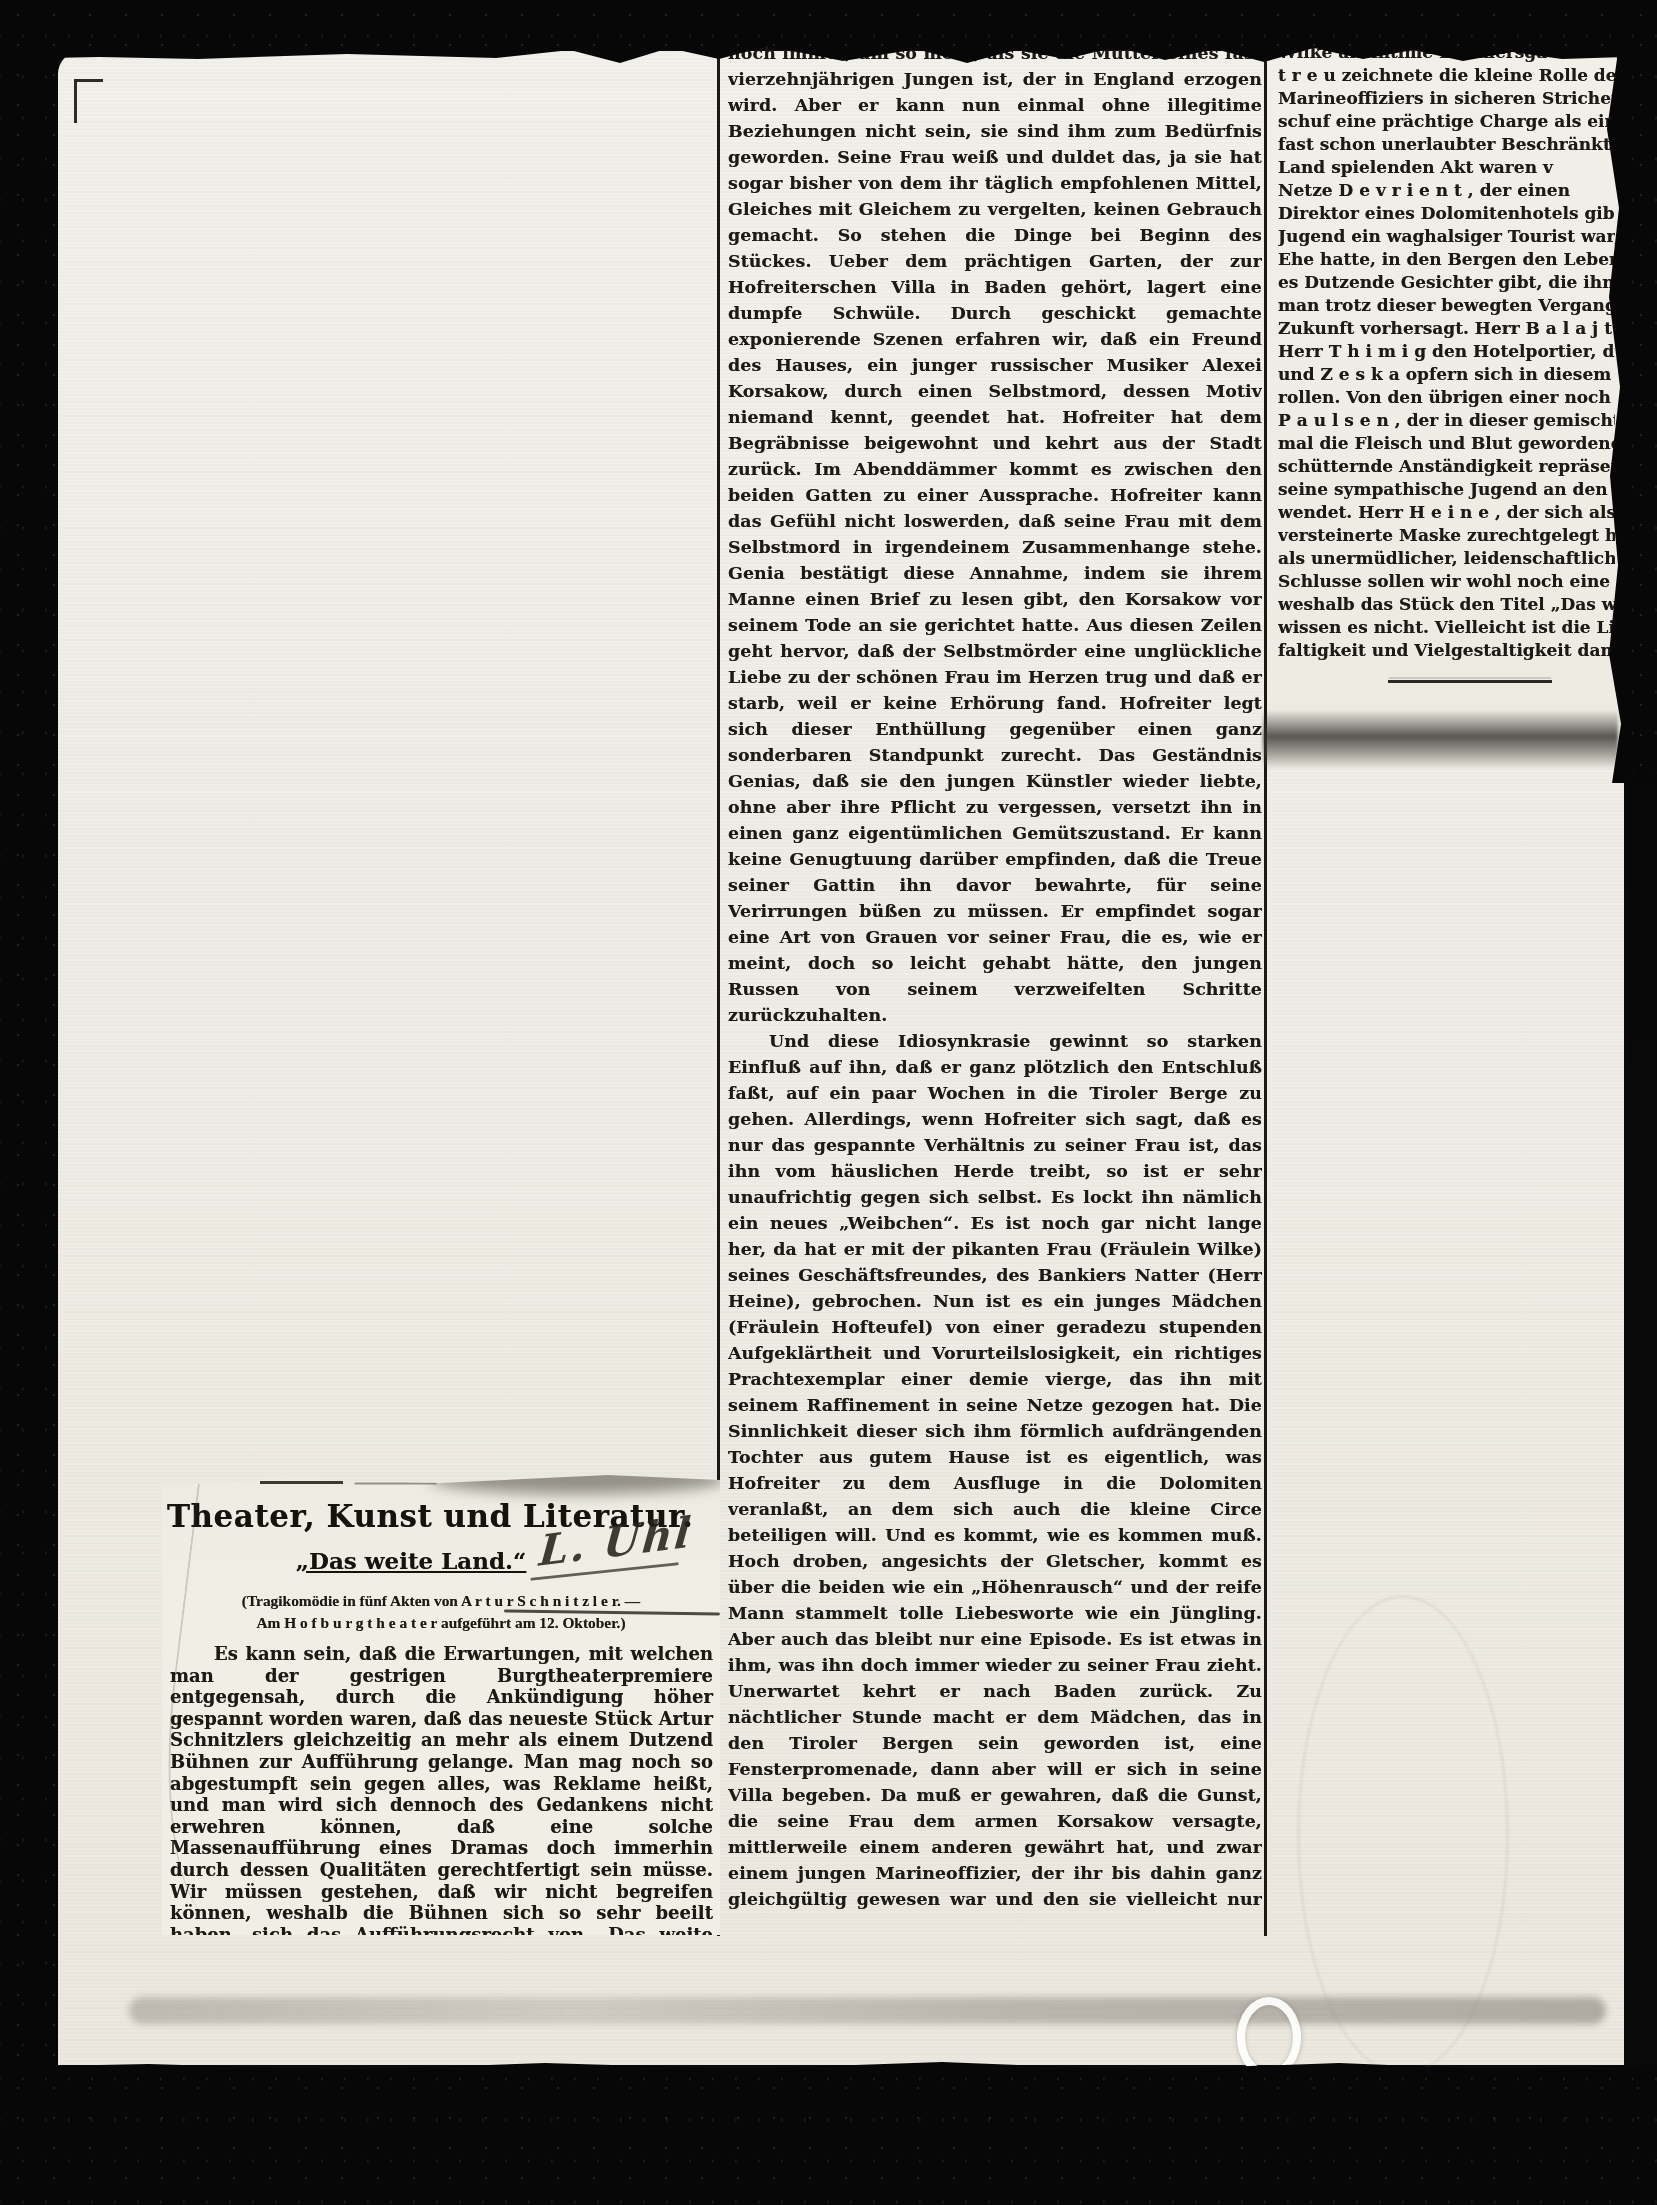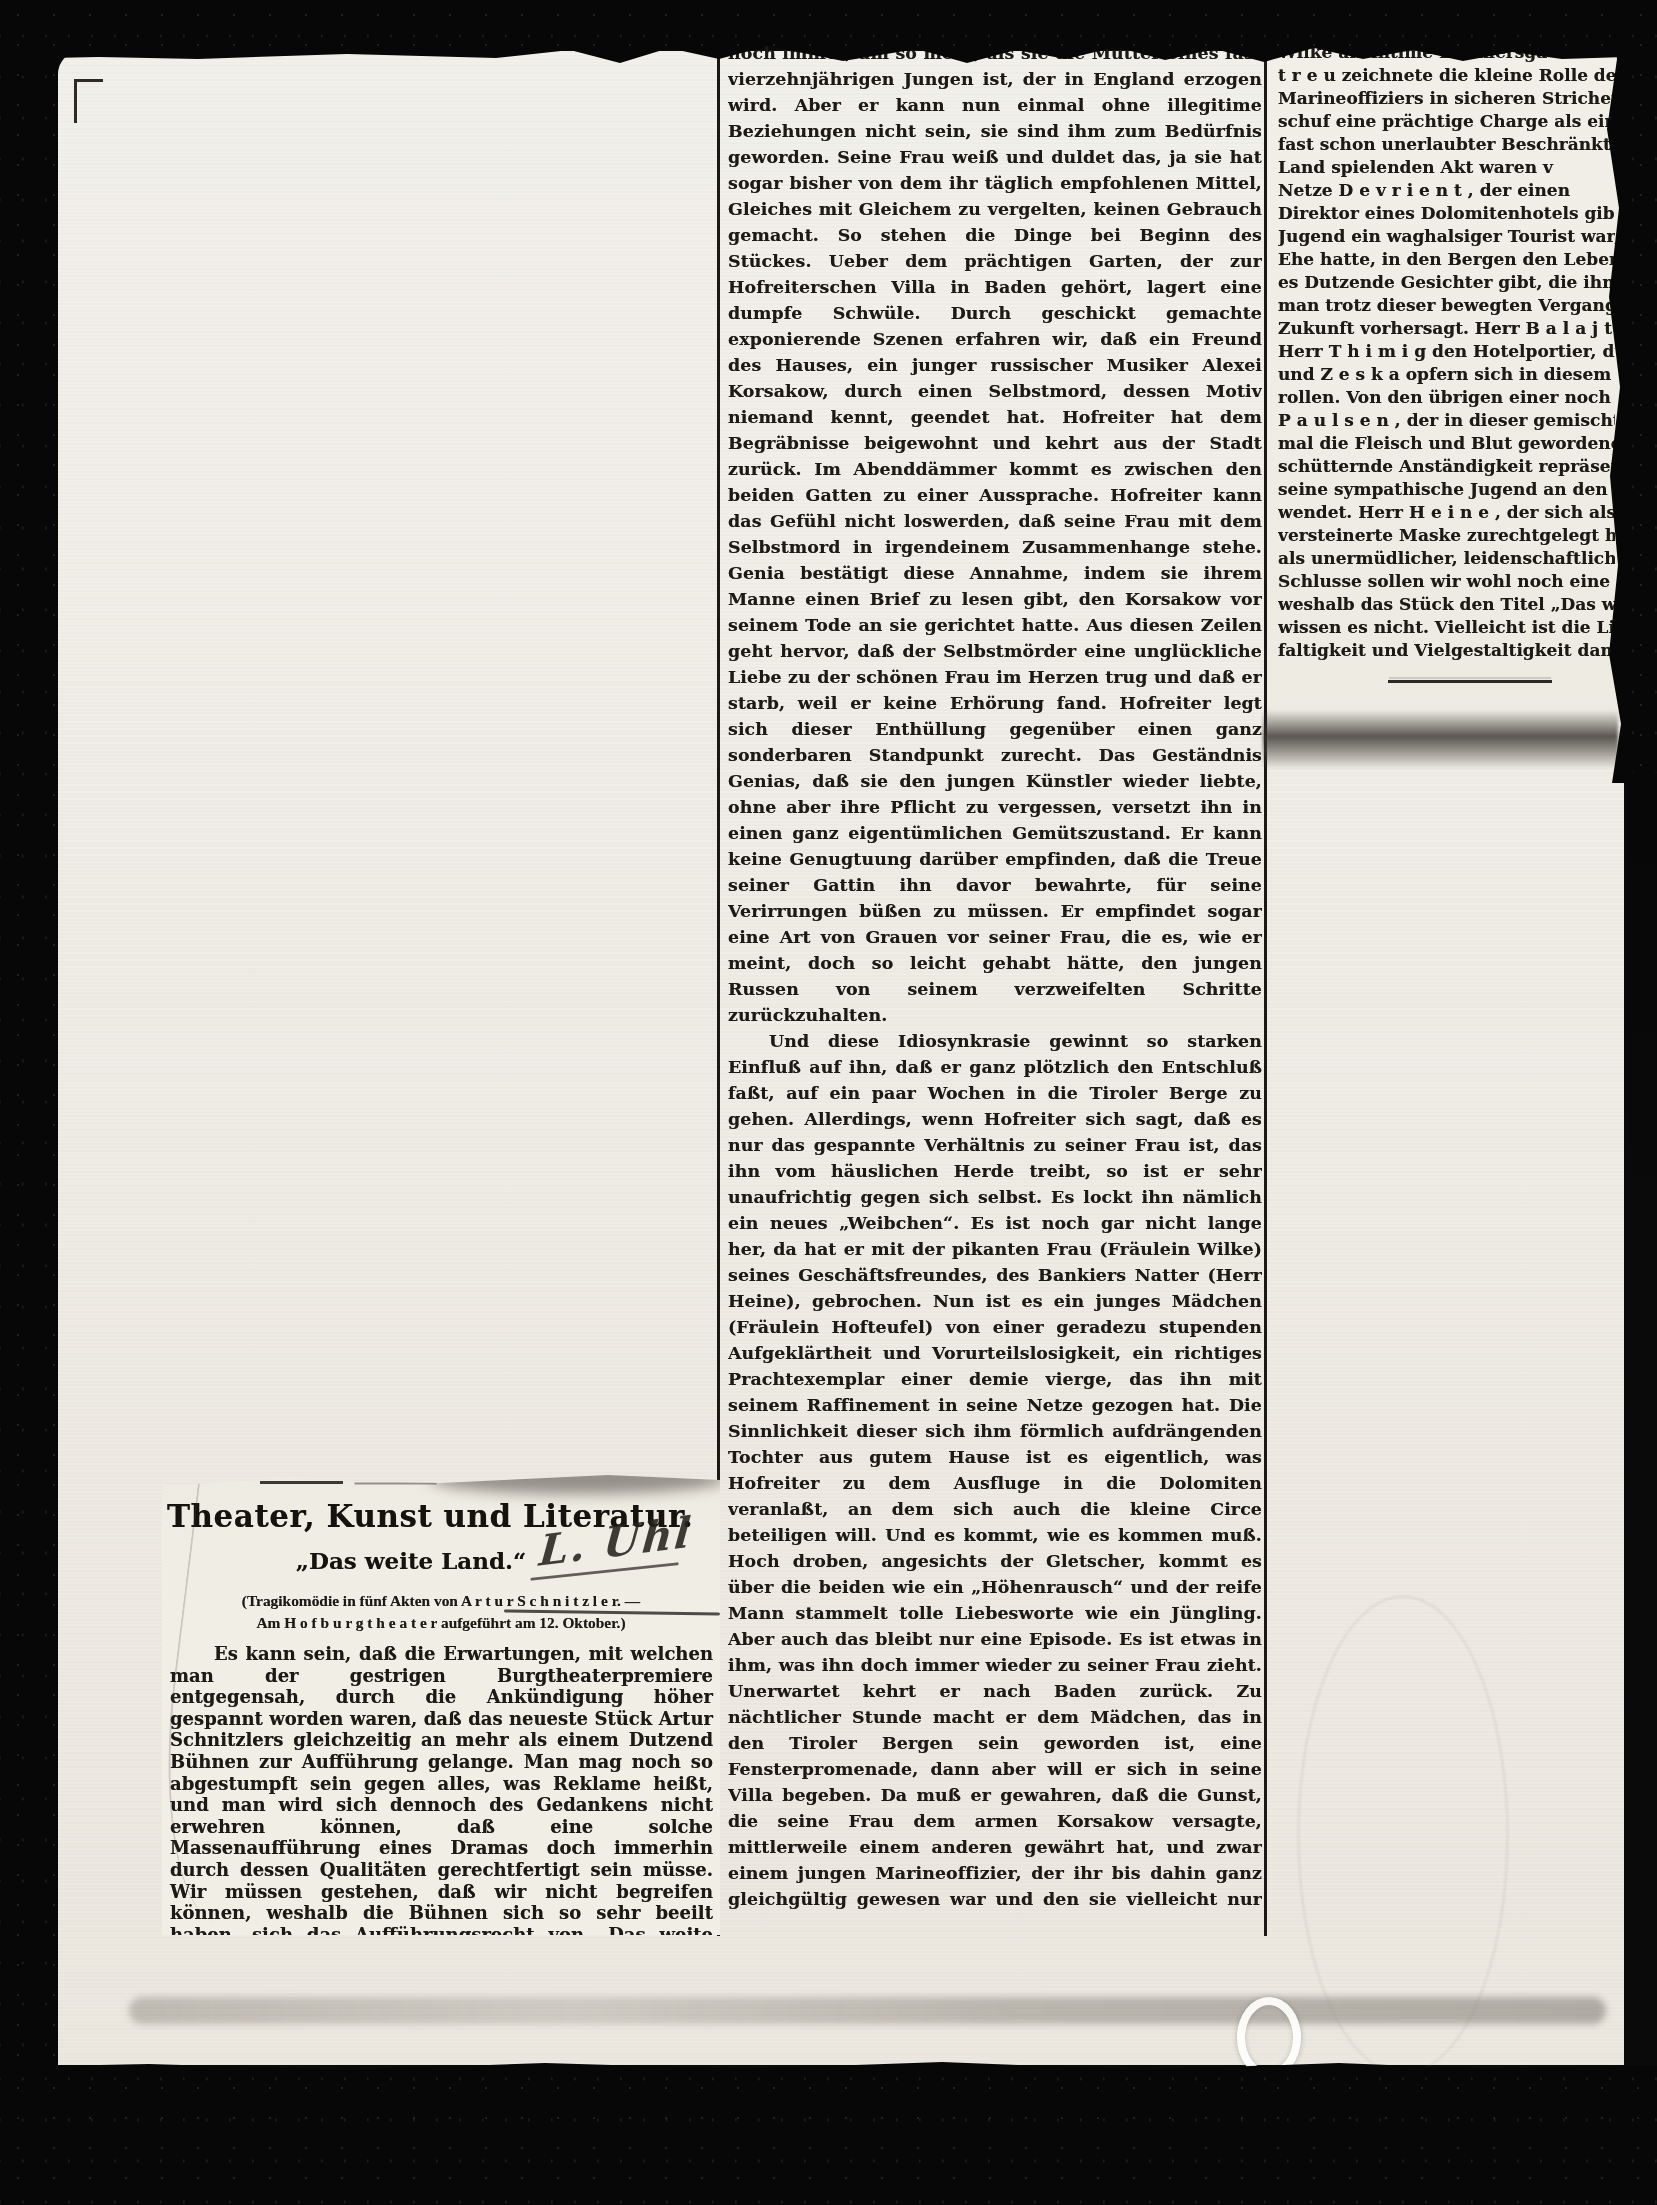--- a/index.html
+++ b/index.html
@@ -59,21 +59,21 @@
       clip-path:polygon(0 13px,119px 6px,278px 10px,446px 2px,558px 7px,558px 462px,0 462px);}
   .intro-smudge{position:absolute;left:268px;top:-9px;width:297px;height:30px;
       background:rgba(58,54,48,.5);filter:blur(7px);border-radius:50%;}
   .intro-toprule{position:absolute;left:98px;top:8px;width:83px;height:2.5px;background:#3c3832;
       box-shadow:94px 1px 0 -0.5px rgba(60,56,50,.5);}
   .crease{position:absolute;left:9px;top:15px;width:134px;height:436px;
       border-left:2px solid rgba(76,70,62,.22);border-radius:0 0 0 55% ;transform:rotate(7deg);}
   .section-head{margin:26px 5px 0;text-align:left;font-size:31px;line-height:35px;
       letter-spacing:0.5px;color:#16130f;}
   .article-title{margin:13px 0 0;text-align:center;font-size:23px;line-height:28px;color:#16130f;
-      transform:translateX(-30px);}
+      transform:translateX(-30px);text-decoration:underline;}
   .handwriting{position:absolute;left:377px;top:48px;font-size:42px;line-height:42px;
       font-style:italic;font-weight:bold;color:rgba(38,34,28,.88);
       transform:rotate(-7deg) skewX(-12deg);letter-spacing:2px;}
   .hand-swash{position:absolute;left:368px;top:97px;width:149px;height:2.5px;
       background:rgba(38,34,28,.7);transform:rotate(-6deg);border-radius:1.5px;}
   .byline{margin:15px 12px 0;text-align:center;font-size:15.4px;line-height:22px;color:#1d1a16;font-family:Liberation Serif, serif;}
   .pen-line{position:absolute;left:342px;top:138px;width:216px;height:2.5px;
       background:rgba(32,28,24,.78);transform:rotate(.8deg);border-radius:1.5px;}
   .intro-par{margin:9px 7px 0 8px;font-size:18px;line-height:21.6px;text-indent:44px;}
   

